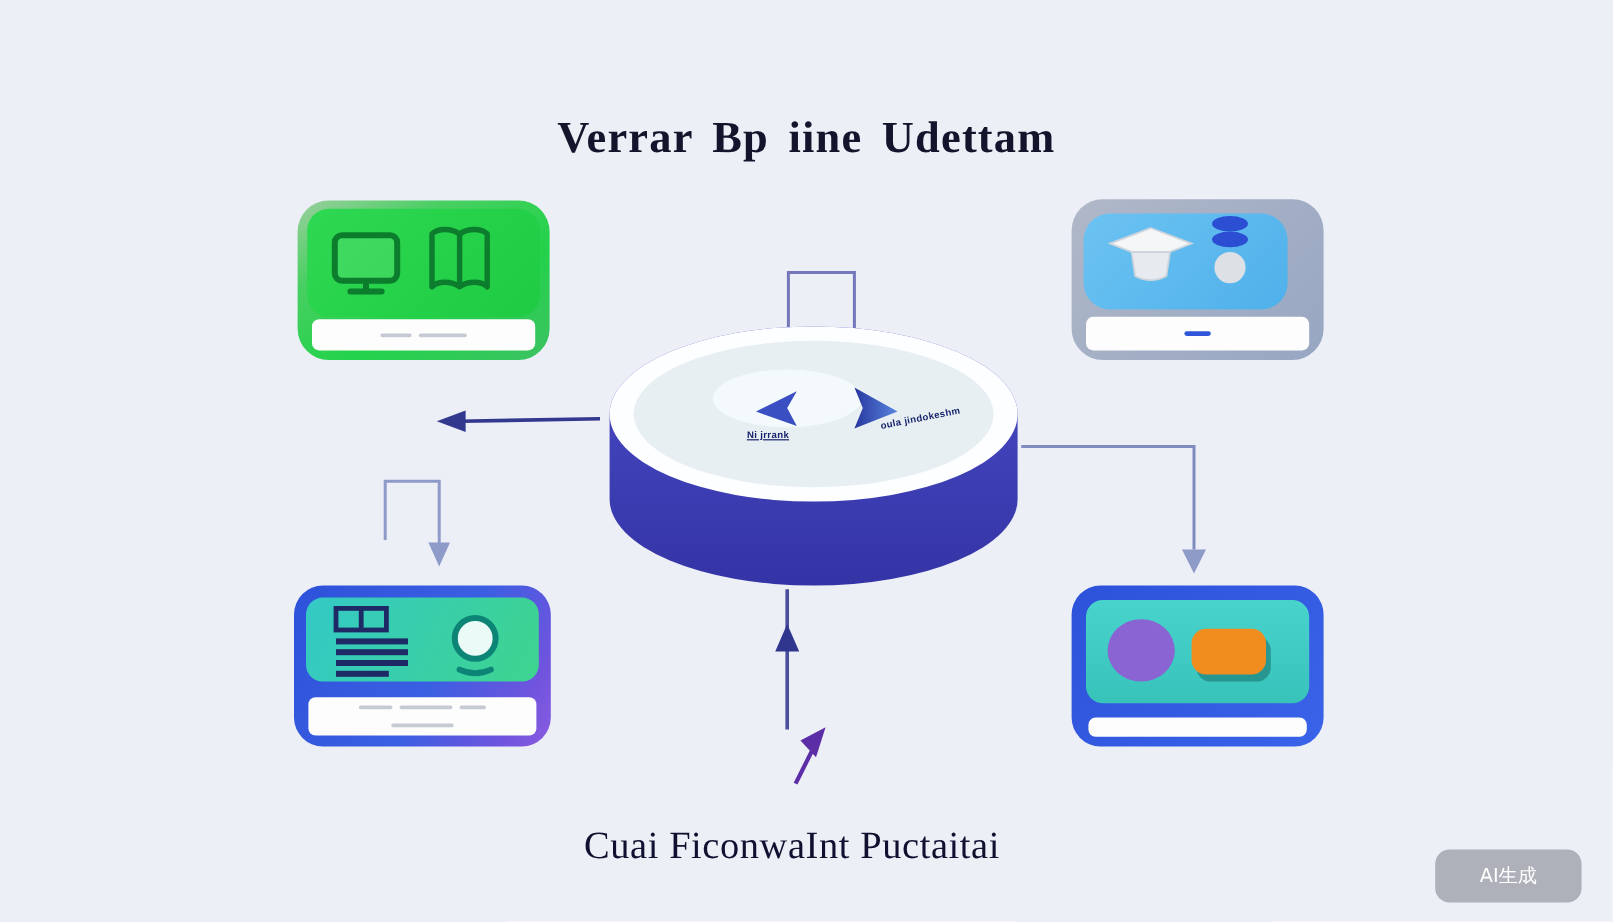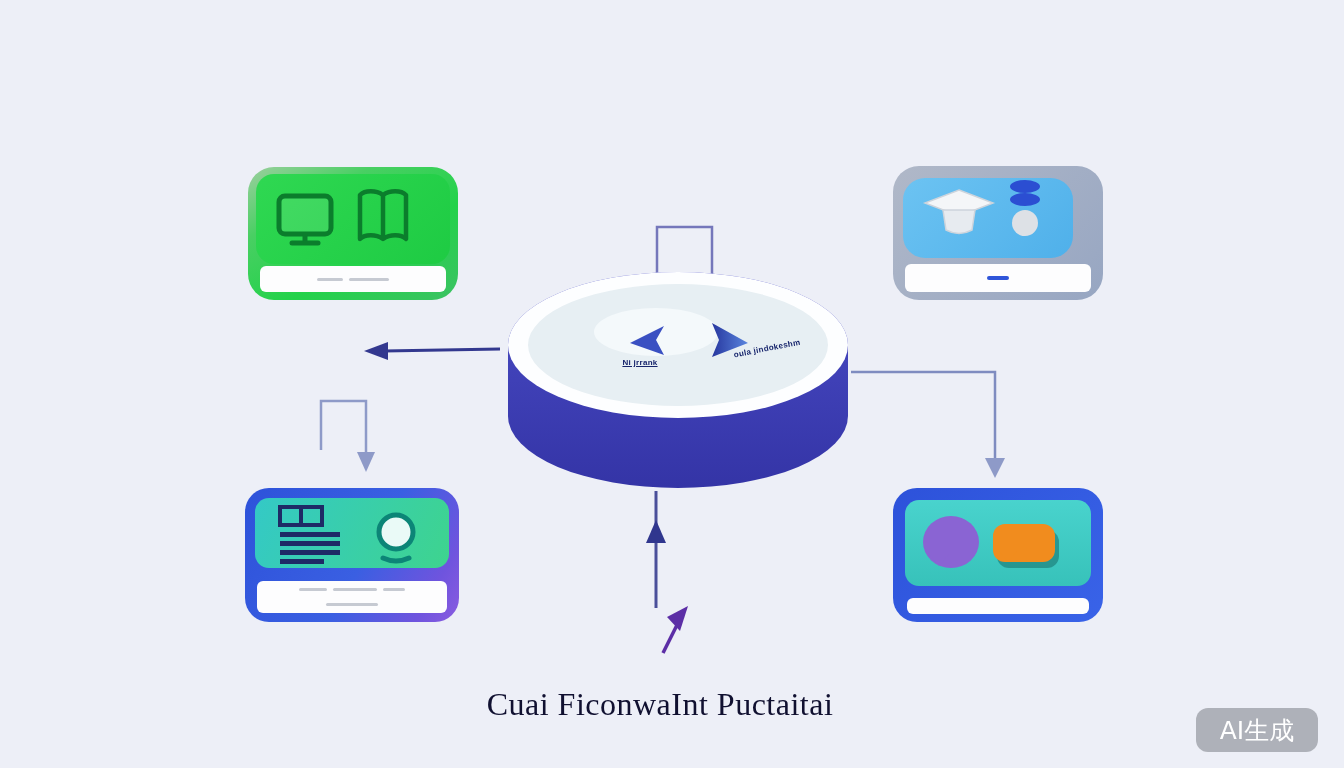--- a/index.html
+++ b/index.html
@@ -118,21 +118,21 @@
     letter-spacing:0.3px; white-space:nowrap;
   }
   .hub-label-left  { left:600px; top:358px; width:80px; text-align:center;text-decoration:underline; }
   .hub-label-right { left:712px; top:344px; width:110px; text-align:center;
                      transform:rotate(-11deg); }
 
   
   .watermark {
     position:absolute; left:1196px; top:708px; width:122px; height:44px;
     border-radius:12px; background:rgba(130,132,140,0.58);
-    color:#ffffff; font-size:25px; display:flex;
+    color:#ffffff; font-size:16px; display:flex;
     align-items:center; justify-content:center;
     font-family:"DejaVu Sans", sans-serif;
   }
 </style>
 </head>
 <body>
 
 <div class="canvas">
 
   <svg class="connectors" viewBox="0 0 1344 768">
@@ -148,20 +148,21 @@
     <polyline points="851,372 995,372 995,458" fill="none" stroke="#7f8cc0" stroke-width="2.5"></polyline>
     <polygon points="995,478 985,458 1005,458" fill="#8e9ac8"></polygon>
 
     <line x1="656" y1="491" x2="656" y2="608" stroke="#4a4f9a" stroke-width="3"></line>
     <polygon points="656,520 646,543 666,543" fill="#30368e"></polygon>
 
     <line x1="663" y1="653" x2="679" y2="621" stroke="#5c2ea6" stroke-width="3.5"></line>
     <polygon points="688,606 667,617 680,631" fill="#5c2ea6"></polygon>
   </svg>
 
+  <h1 class="title">Verrar Bp iine Udettam</h1>
 
   <div class="card card-tl">
     <div class="tl-screen"></div>
     <svg style="position:absolute;left:26px;top:24px" width="62" height="56" viewBox="0 0 62 56">
       <rect x="5" y="5" width="52" height="38" rx="6" fill="rgba(255,255,255,0.10)" stroke="#0b7d2c" stroke-width="5"></rect>
       <line x1="31" y1="43" x2="31" y2="50" stroke="#0b7d2c" stroke-width="5"></line>
       <line x1="18" y1="52" x2="44" y2="52" stroke="#0b7d2c" stroke-width="5" stroke-linecap="round"></line>
     </svg>
     <svg style="position:absolute;left:106px;top:20px" width="58" height="62" viewBox="0 0 58 62">
       <path d="M29 8 C22 3 11 3 6 8 V52 C11 47 22 47 29 52 C36 47 47 47 52 52 V8 C47 3 36 3 29 8 Z" fill="none" stroke="#0b7d2c" stroke-width="4.5" stroke-linejoin="round"></path>

